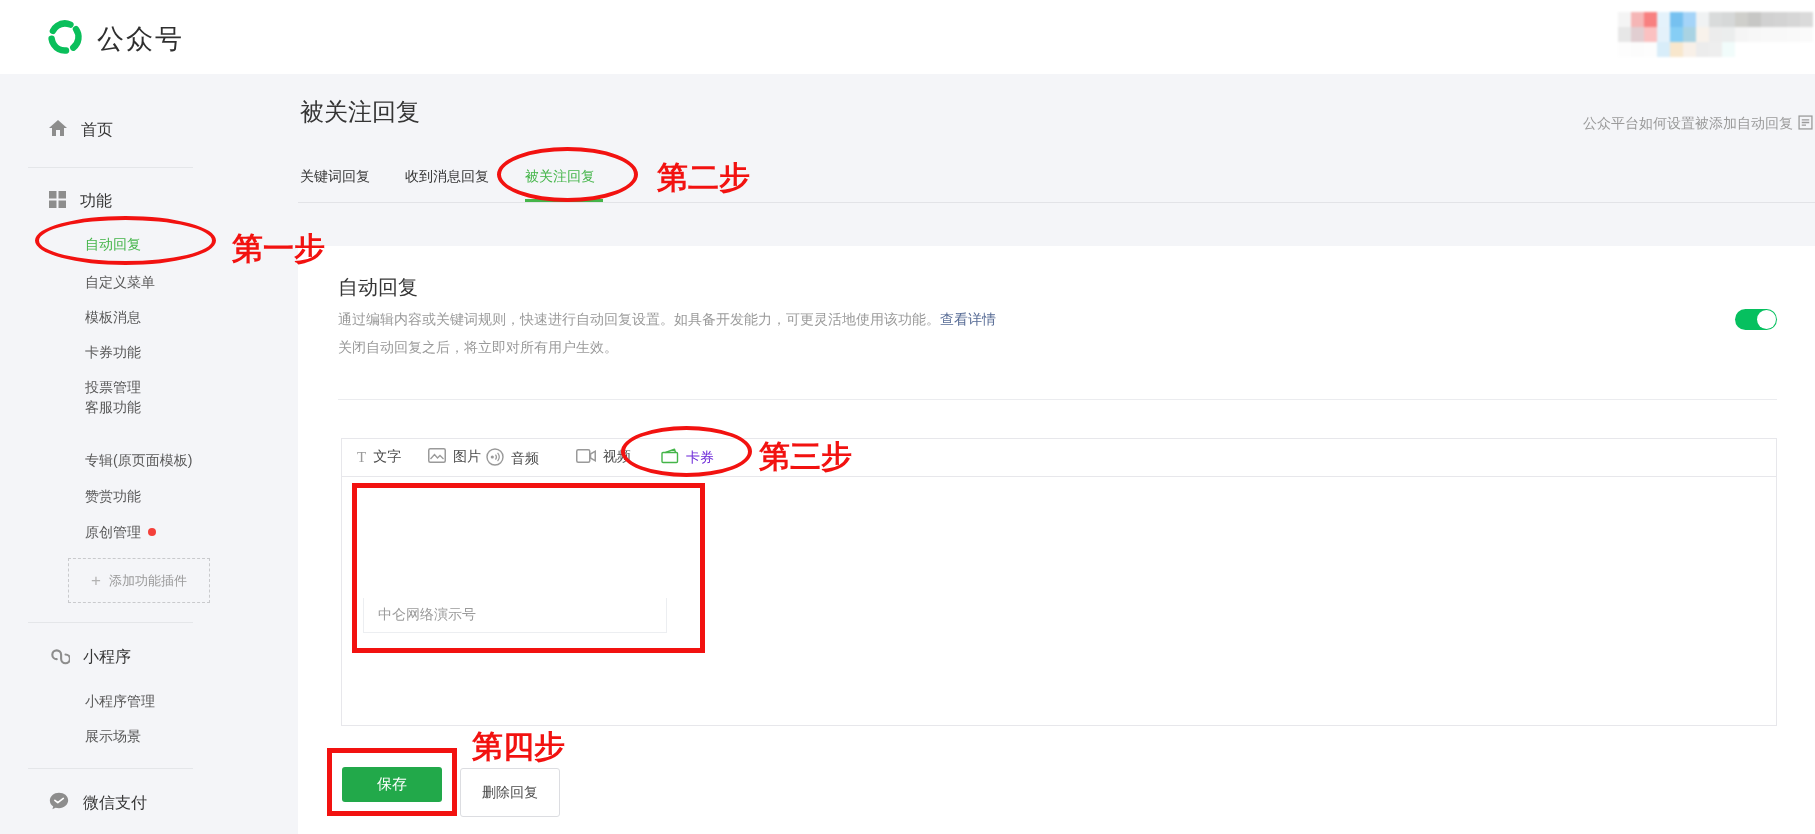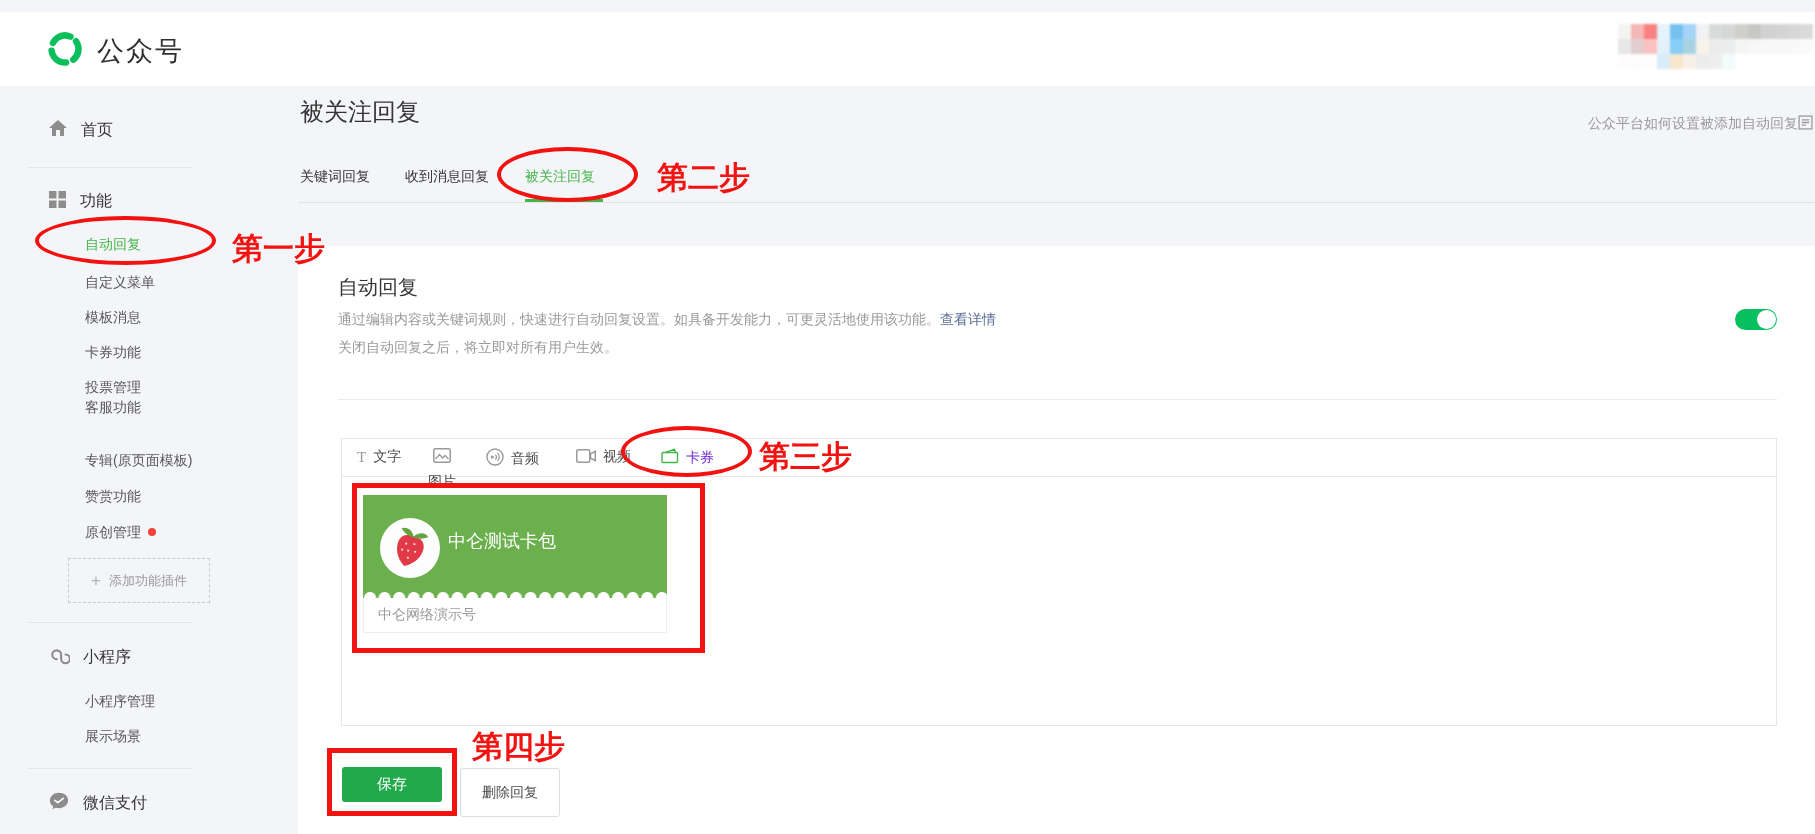--- a/index.html
+++ b/index.html
@@ -4,21 +4,21 @@
 <style>
   * { margin:0; padding:0; box-sizing:border-box; }
   html,body { background:#e9eaee; }
   .screen {
     position:relative; width:1815px; height:834px; overflow:hidden;
     background:#f4f5f8; font-family:"Liberation Sans", sans-serif; color:#353535;
   }
   .abs { position:absolute; }
 
   
-  .header { left:0; top:12px; width:1815px; height:74px; background:#fff; }
+  .header { left:0; top:0; width:1815px; height:74px; background:#fff; }
   .brand-title { left:97px; top:21px; font-size:27px; letter-spacing:2px; color:#2f2f2f; }
   .logo { left:44px; top:16px; }
   .mosaic { right:2px; top:12px; display:grid; grid-template-columns:repeat(15,13px);
             grid-auto-rows:15px; filter:blur(1px); }
 
   
   .side-row { left:0; display:flex; align-items:center; gap:13px; padding-left:48px;
               font-size:16px; color:#353535; }
   .side-sub { left:85px; font-size:14px; color:#595959; cursor:pointer; }
   .side-div { left:28px; width:165px; height:1px; background:#e4e6e9; }
@@ -29,21 +29,21 @@
     border:1px dashed #c9cacd; color:#9a9a9a; font-size:13px;
     display:flex; align-items:center; justify-content:center; gap:8px; cursor:pointer; }
   .plugin-plus { font-size:17px; color:#b2b2b2; }
 
   
   .page-title { left:300px; top:96px; font-size:24px; color:#353535; }
   .tab { top:168px; font-size:14px; color:#353535; cursor:pointer; }
   .tab.active { color:#44b549; }
   .tab-underline { left:525px; top:199px; width:78px; height:3px; background:#44b549; }
   .tabs-divider { left:298px; top:202px; width:1517px; height:1px; background:#e2e3e7; }
-  .help-link { right:2px; top:115px; display:flex; align-items:center; 
+  .help-link { right:2px; top:115px; display:flex; align-items:center; gap:5px;
                font-size:14px; color:#9a9a9a; cursor:pointer; }
 
   
   .panel { left:298px; top:246px; width:1517px; height:588px; background:#fff; }
   .ar-heading { left:338px; top:274px; font-size:20px; color:#353535; }
   .ar-desc1 { left:338px; top:311px; font-size:14px; color:#9a9a9a; }
   .ar-link { color:#576b95; cursor:pointer; }
   .ar-desc2 { left:338px; top:339px; font-size:14px; color:#9a9a9a; }
   .toggle { left:1735px; top:309px; width:42px; height:21px; border-radius:11px;
             background:#06c05f; cursor:pointer; }
@@ -252,21 +252,21 @@
 
   <div class="abs section-div"></div>
 
   <div class="abs editor"></div>
   <div class="abs media-tabbar"></div>
 
   <div class="abs media-tab" style="left:357px;">
     <span class="t-glyph">T</span>
     <span>文字</span>
   </div>
-  <div class="abs media-tab" style="left:428px;flex-direction:column;">
+  <div class="abs media-tab" style="left:428px;">
     <span>
       <svg width="18" height="15" viewBox="0 0 18 15">
           <rect x="0.75" y="0.75" width="16.5" height="13.5" rx="1.5" fill="none" stroke="#9a9a9a" stroke-width="1.5"></rect>
           <path d="M2.5 11 l4 -4.5 3 3.5 2.5 -2.5 3.5 3.5" fill="none" stroke="#9a9a9a" stroke-width="1.3"></path>
         </svg>
     </span>
     <span>图片</span>
   </div>
   <div class="abs media-tab" style="left:486px;">
     <span>
@@ -291,40 +291,20 @@
   <div class="abs media-tab active" style="left:661px;">
     <span>
       <svg width="18" height="16" viewBox="0 0 18 16" fill="none" stroke="#44b549" stroke-width="1.4" stroke-linejoin="round">
           <path d="M4.5 4.5 L13.5 1.2 L14.5 4.5"></path>
           <rect x="1" y="4.5" width="15.5" height="10" rx="1"></rect>
         </svg>
     </span>
     <span>卡券</span>
   </div>
 
-  <div class="abs coupon">
-    <div class="coupon-avatar">
-      <svg width="46" height="46" viewBox="0 0 46 46">
-        <g transform="rotate(18 23 23)">
-          <path d="M23 42 C13 36 9 27 10 19 C11 13 16 10 23 11 C30 10 35 13 36 19 C37 27 33 36 23 42 Z" fill="#e23948"></path>
-          <path d="M23 11 C19 4 12 4 9 7 C13 10 17 12 23 12 C29 12 33 10 37 7 C34 4 27 4 23 11 Z" fill="#62a53e"></path>
-          <g fill="#ffd9d9">
-            <circle cx="18" cy="20" r="1.1"></circle>
-              <circle cx="26" cy="18" r="1.1"></circle>
-              <circle cx="22" cy="26" r="1.1"></circle>
-            <circle cx="29" cy="25" r="1.1"></circle>
-              <circle cx="16" cy="27" r="1.1"></circle>
-              <circle cx="24" cy="33" r="1.1"></circle>
-          </g>
-        </g>
-      </svg>
-    </div>
-    <div class="coupon-title">中仑测试卡包</div>
-    <div class="scallop"></div>
-  </div>
   <div class="abs coupon-footer">中仑网络演示号</div>
 
   <button class="abs save-btn">保存</button>
   <button class="abs delete-btn">删除回复</button>
 
   <div class="abs anno red-ellipse e1"></div>
   <div class="abs anno step-label s1">第一步</div>
 
   <div class="abs anno red-ellipse e2"></div>
   <div class="abs anno step-label s2">第二步</div>

